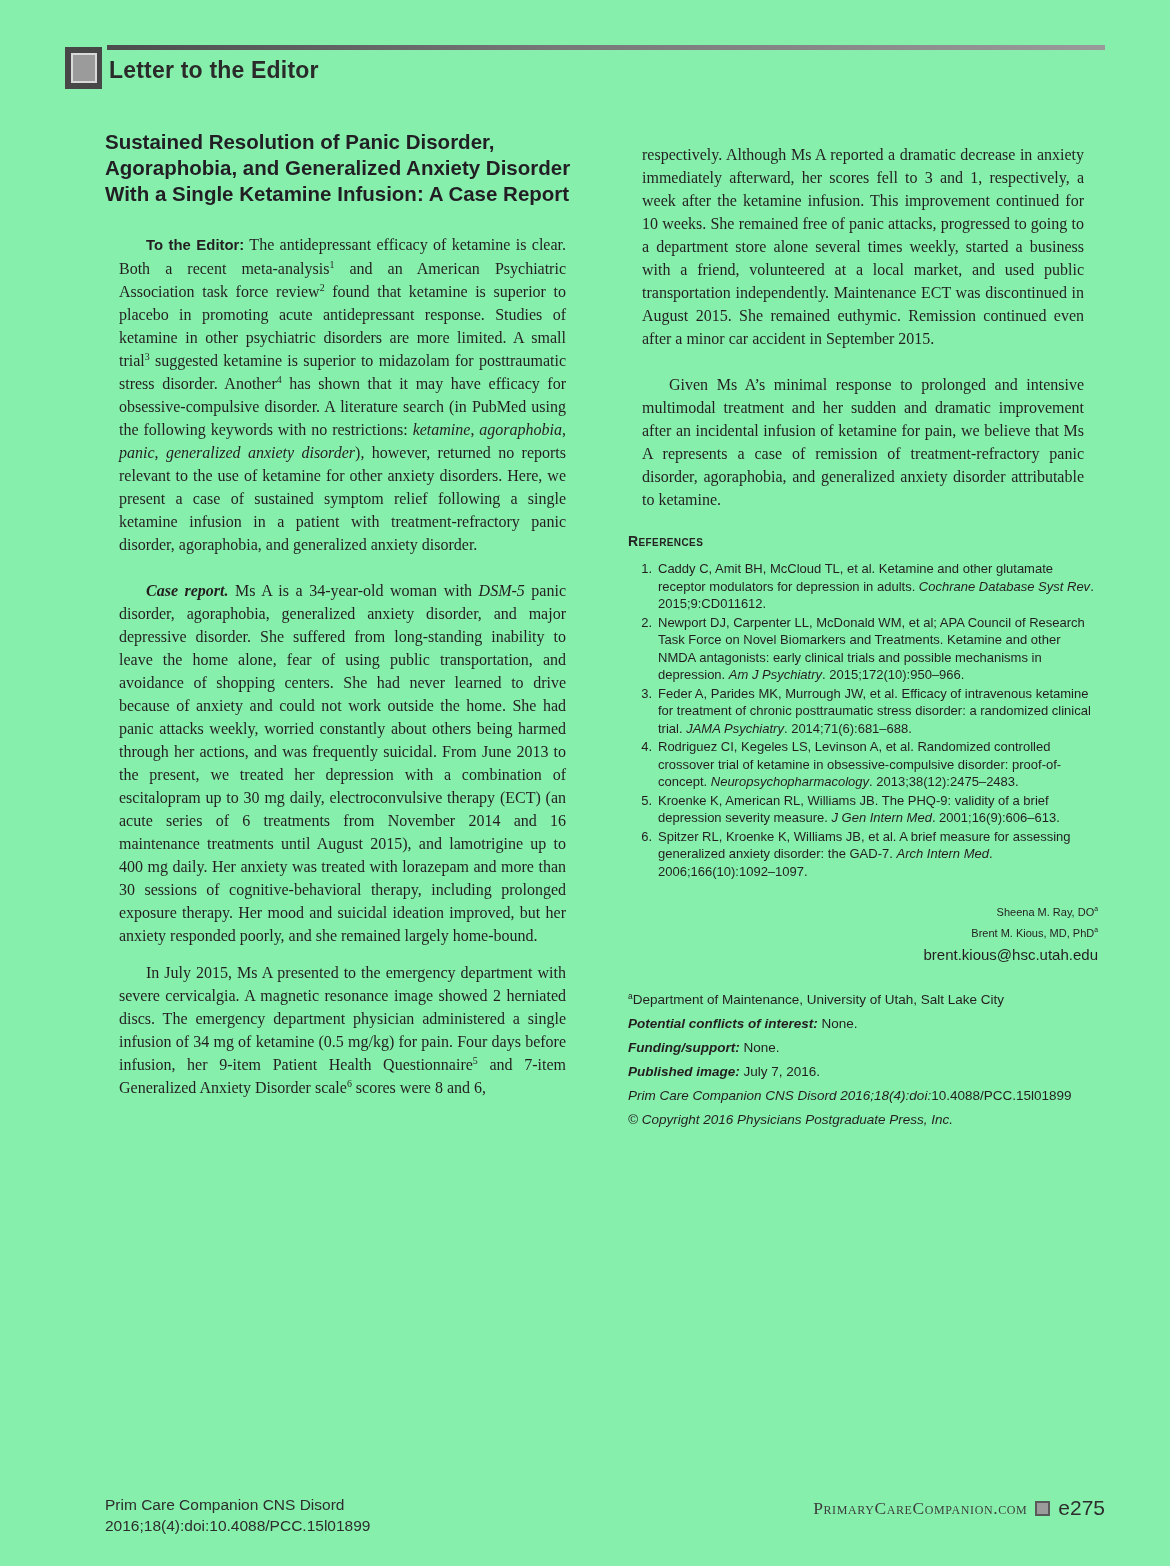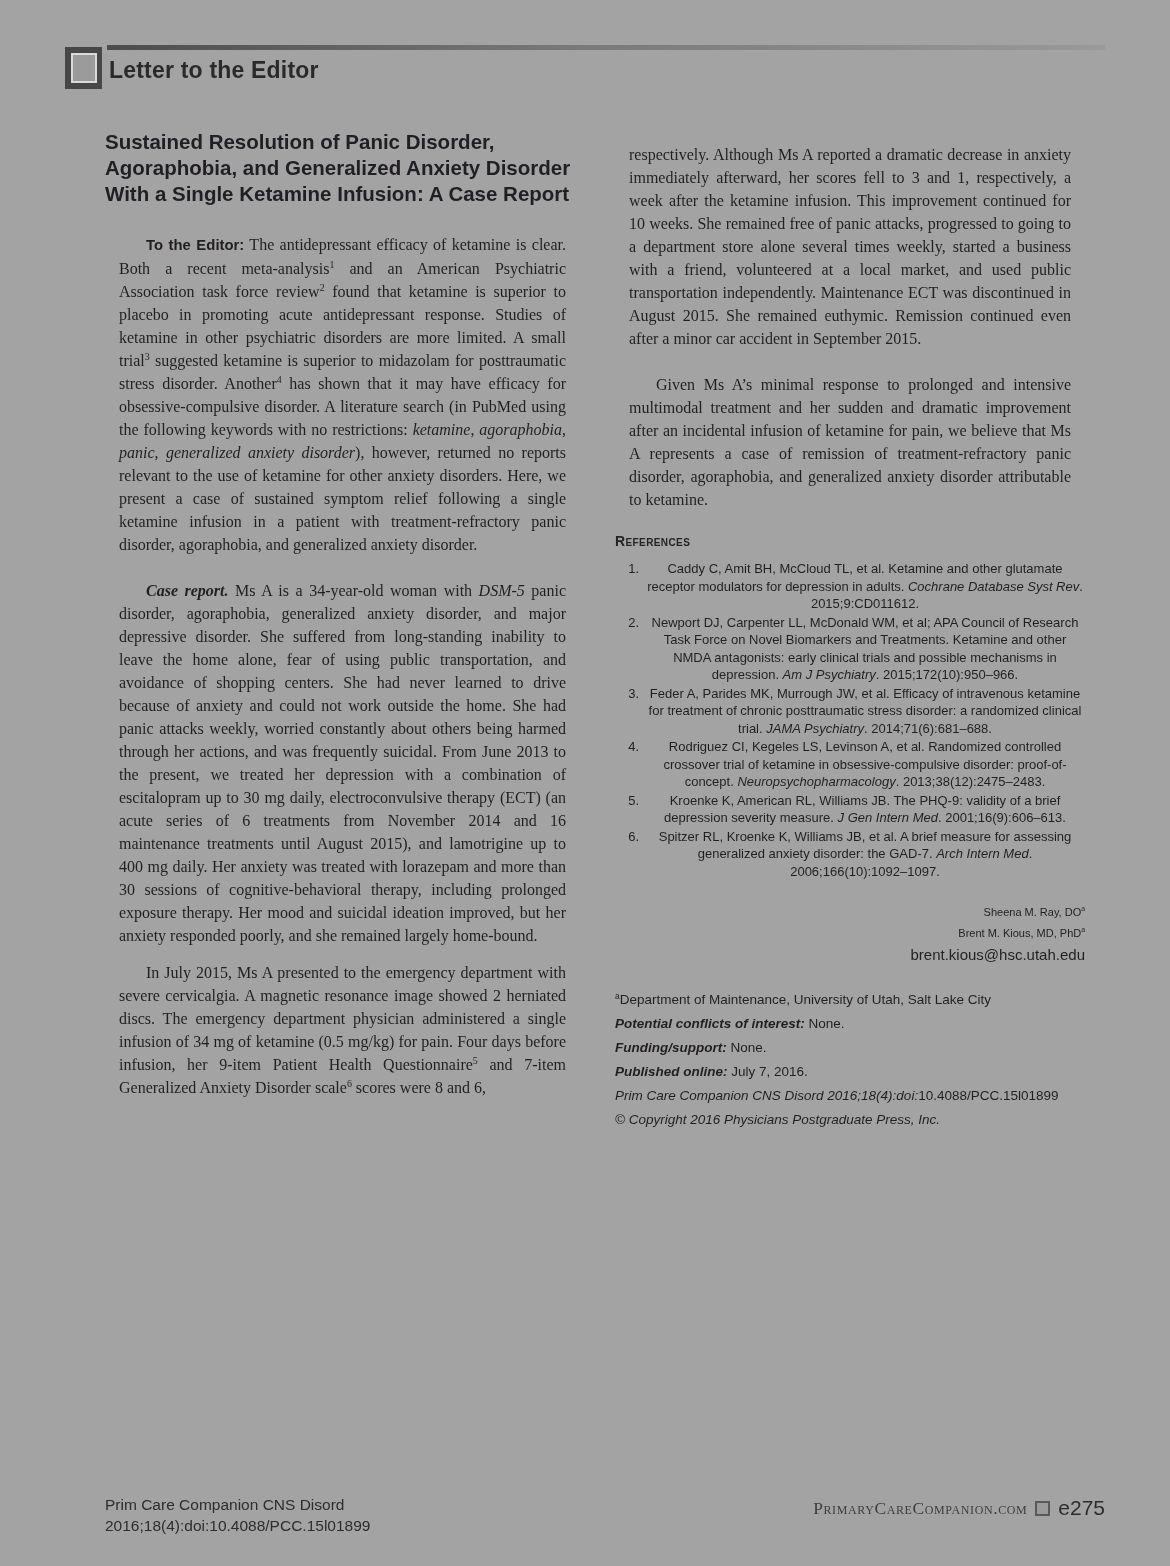--- a/index.html
+++ b/index.html
@@ -1,20 +1,20 @@
 <!DOCTYPE html>
 <html><head>
 <meta charset="utf-8">
 <style>
   html,body { margin:0; padding:0; background:#ffffff; }
   .page {
     width:1170px; height:1566px; box-sizing:border-box;
     padding:45px 65px 30px 65px;
     display:flex; flex-direction:column;
-    background:#a3a3a3;
+    background:#86efac;
     font-family:"Liberation Serif", serif;
     color:#231f20;
     position:relative;
   }
 
   
   .masthead { display:flex; align-items:flex-start; }
   .masthead-icon {
     width:37px; height:42px; background:#474747;
     display:flex; align-items:center; justify-content:center;
@@ -22,21 +22,21 @@
   }
   .masthead-icon .inner { width:22px; height:26px; background:#9b9b9b; border:2px solid #d9d9d9; }
   .masthead-right { flex:1; margin-left:5px; }
   .masthead-rule { height:5px; background:linear-gradient(to right,#4c4c4c 0%,#777777 45%,#9a9a9a 100%); }
   .masthead-title {
     font-family:"Liberation Sans", sans-serif; font-weight:bold;
     font-size:23px; color:#2a2a2a; margin:7px 0 0 2px; letter-spacing:0.2px;
   }
 
   
-  .columns { margin:40px 0 0 40px; display:flex; gap:35px; }
+  .columns { margin:40px 0 0 40px; display:flex; gap:48px; }
   .col-left  { width:475px; flex:0 0 auto; }
   .col-right { width:470px; flex:0 0 auto; }
 
   .article-title {
     font-family:"Liberation Sans", sans-serif; font-weight:bold;
     font-size:20.5px; line-height:26px; color:#211e24; margin:0 0 26px 0;
   }
 
   .body-par {
     font-size:16px; line-height:23px; text-align:justify; margin:14px;
@@ -52,21 +52,21 @@
 
   
   .refs-heading {
     font-family:"Liberation Sans", sans-serif; font-weight:bold;
     font-variant:small-caps; font-size:14px; letter-spacing:0.4px;
     margin:22px 0 11px 0; color:#242424;
   }
   .refs-list {
     font-family:"Liberation Sans", sans-serif; font-size:13px; line-height:17.5px;
     margin:0; padding:0 0 0 30px; list-style:none; counter-reset:ref;
-    text-align:center; color:#231f20;
+    text-align:left; color:#231f20;
   }
   .refs-list li { counter-increment:ref; position:relative; margin:0 0 1px 0; }
   .refs-list li::before { content:counter(ref) "."; position:absolute; left:-24px; width:18px; text-align:right; }
 
   
   .authors { margin-top:22px; text-align:right; font-family:"Liberation Sans", sans-serif; }
   .author-name { font-weight:normal; font-size:11px; line-height:21px; }
   .author-email { font-size:15px; line-height:21px; }
 
   .footnotes { margin-top:26px; font-family:"Liberation Sans", sans-serif; font-size:13.5px; color:#231f20; }
@@ -127,21 +127,21 @@
       <div class="authors">
         <div class="author-name"><span>Sheena M. Ray, DO</span><sup>a</sup></div>
         <div class="author-name"><span>Brent M. Kious, MD, PhD</span><sup>a</sup></div>
         <div class="author-email">brent.kious@hsc.utah.edu</div>
       </div>
 
       <div class="footnotes">
         <p><sup>a</sup><span>Department of Maintenance, University of Utah, Salt Lake City</span></p>
         <p><span class="seg-leadbi">Potential conflicts of interest:</span><span> None.</span></p>
         <p><span class="seg-leadbi">Funding/support:</span><span> None.</span></p>
-        <p><span class="seg-leadbi">Published online:</span><span> July 7, 2016.</span></p>
+        <p><span class="seg-leadbi">Published image:</span><span> July 7, 2016.</span></p>
         <p><span class="seg-italic">Prim Care Companion CNS Disord 2016;18(4):doi:</span><span>10.4088/PCC.15l01899</span></p>
         <p><span class="seg-italic">© Copyright 2016 Physicians Postgraduate Press, Inc.</span></p>
       </div>
     </section>
 
   </main>
 
   <footer class="page-footer">
     <div class="footer-left">
       <div>Prim Care Companion CNS Disord</div>

